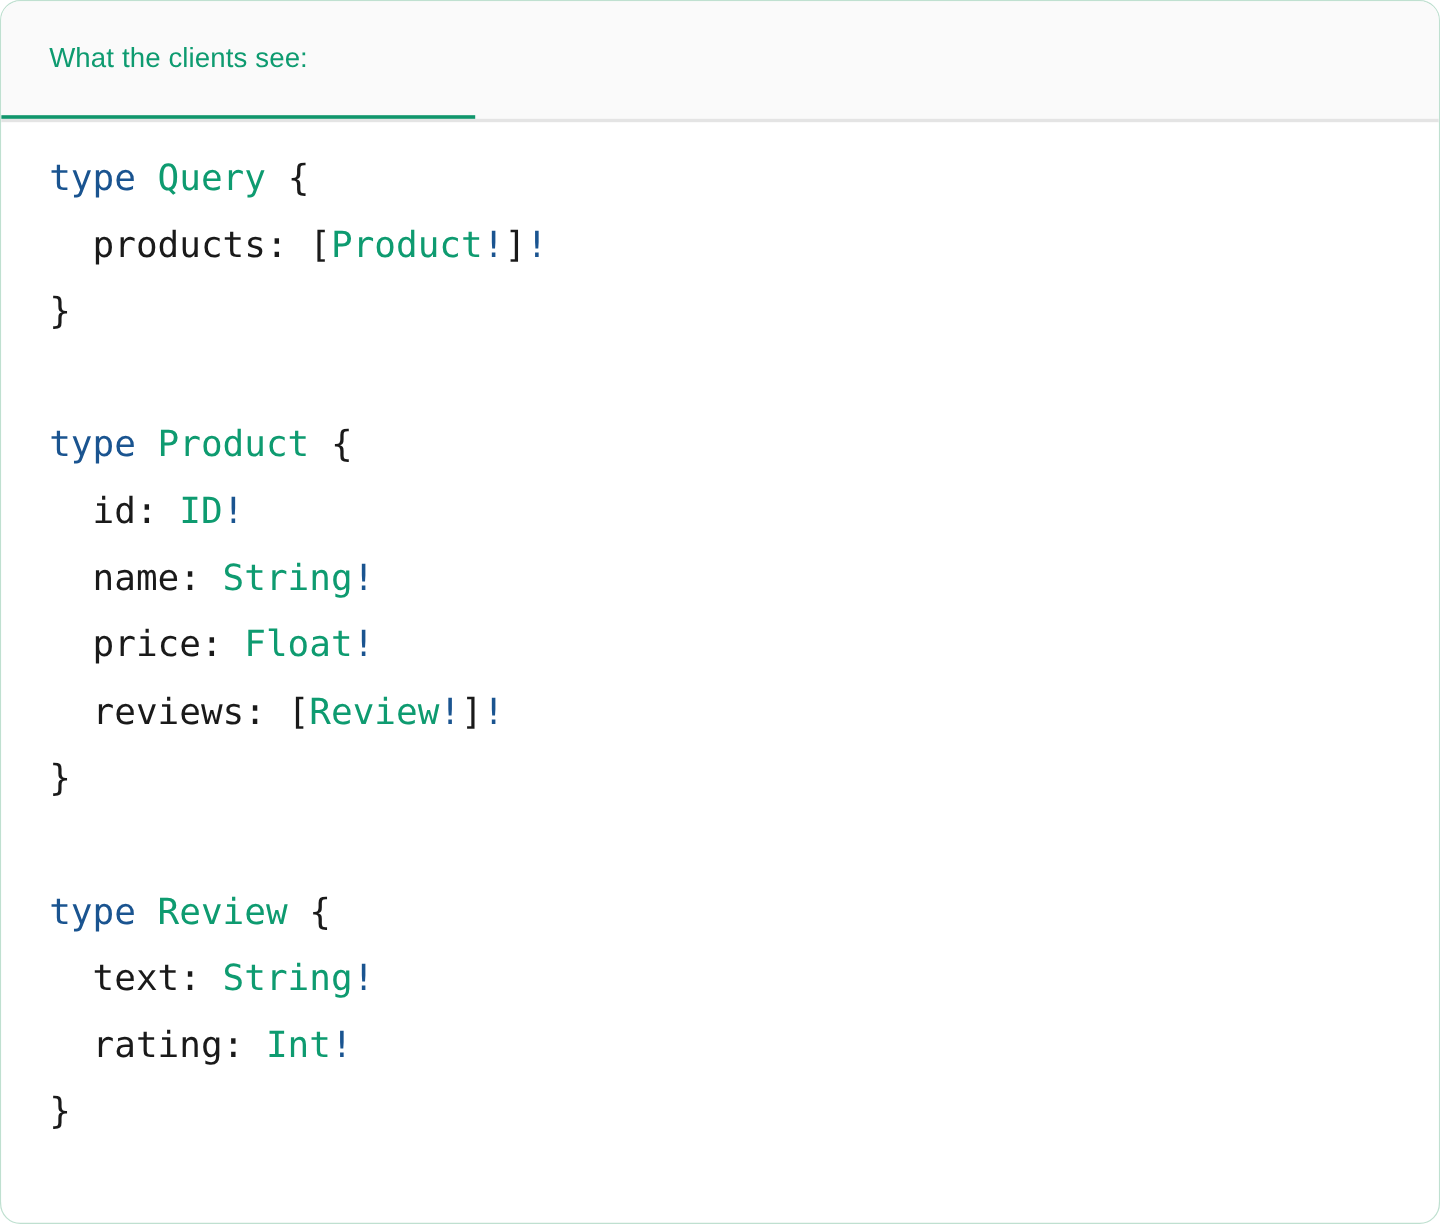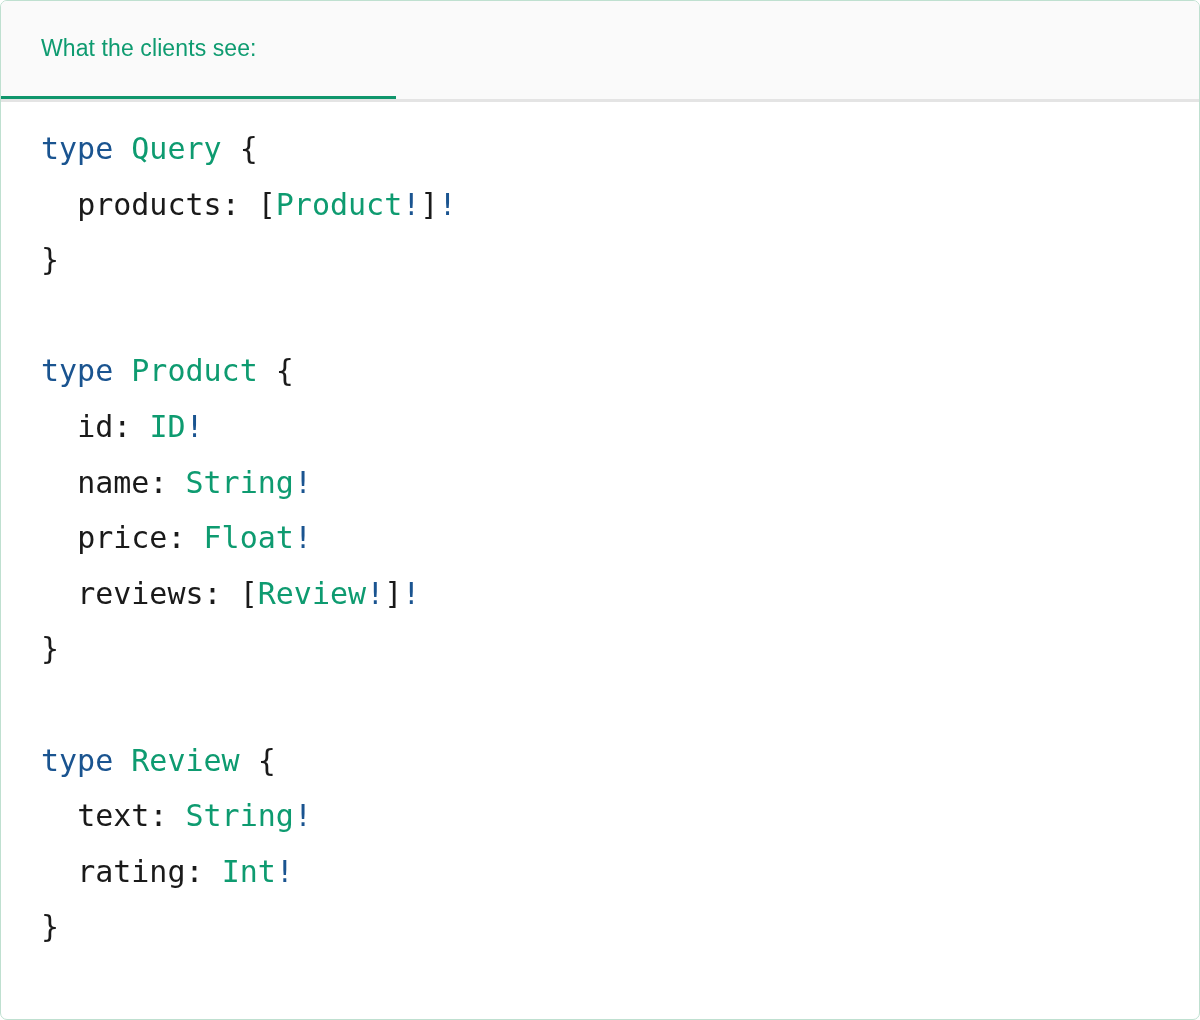--- a/index.html
+++ b/index.html
@@ -14,21 +14,21 @@
     font-family: "Liberation Sans", sans-serif;
   }
 
   .panel {
     position: relative;
     box-sizing: border-box;
     width: 1200px;
     height: 1020px;
     background: #ffffff;
     border: 1px solid #bfe0d0;
-    border-radius: 7px;
+    border-radius: 17px;
     overflow: hidden;
   }
 
   
   .tabbar {
     position: relative;
     height: 98px;
     background: #fafafa;
     border-bottom: 3px solid #e4e4e4;
     box-sizing: content-box;

